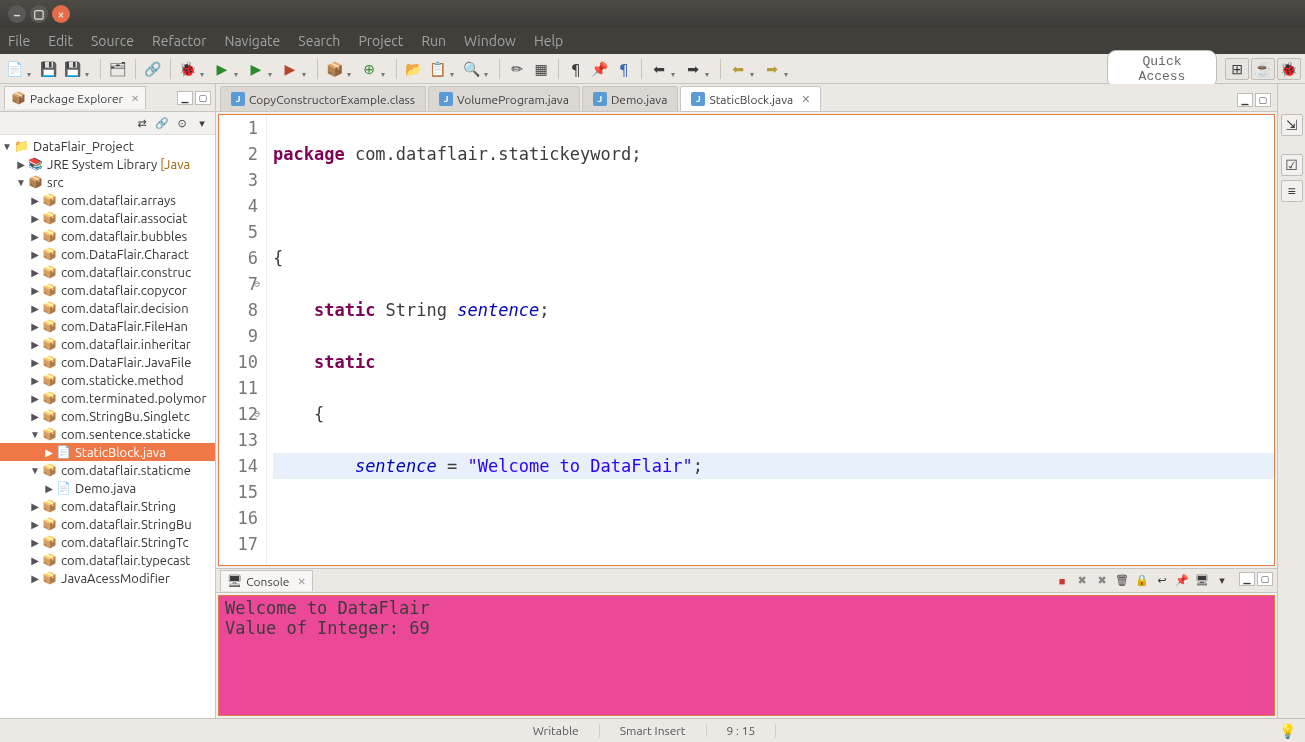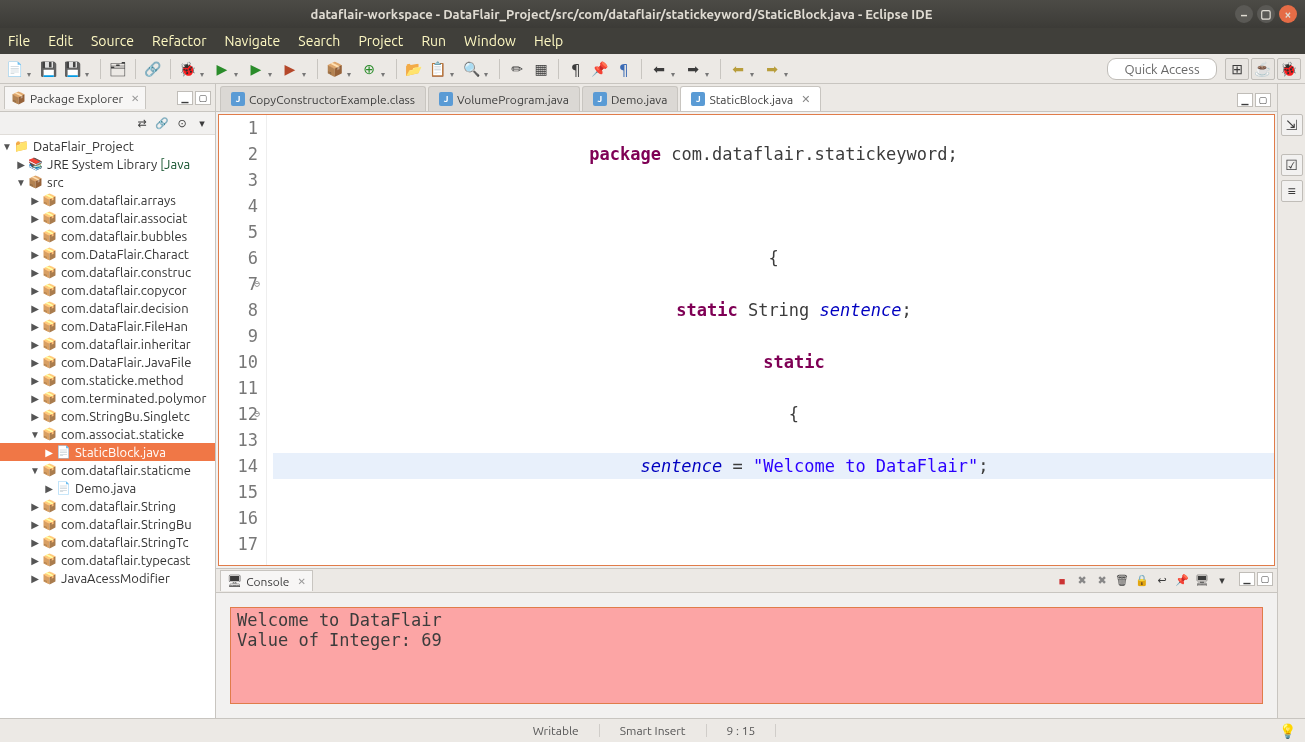--- a/index.html
+++ b/index.html
@@ -2,27 +2,27 @@
 <html><head>
 <meta charset="utf-8">
 <style>
 * { box-sizing: border-box; margin: 0; padding: 0; }
 body { font-family: "Ubuntu", "Segoe UI", sans-serif; font-size: 13px; background: #f2f1f0; overflow: hidden; width: 1305px; height: 742px; color: #3c3c3c; }
 .titlebar { background: linear-gradient(to bottom, #4c4b46 0%, #3c3b37 100%); color: #dfdbd2; height: 28px; display: flex; align-items: center; padding: 0 8px; font-weight: bold; }
 .titlebar span[data-name="window-title"] { flex: 1; text-align: center; }
 .winbtns { display: flex; gap: 4px; }
 .winbtn { width: 18px; height: 18px; border-radius: 9px; display: flex; align-items: center; justify-content: center; font-size: 12px; }
 .winbtn.min { background: #5a5955; } .winbtn.max { background: #5a5955; } .winbtn.close { background: #e56c46; }
-.menubar { background: #403f3a; color: #fef9c3; height: 26px; display: flex; align-items: center; padding: 0 8px; gap: 18px; font-size: 14px; }
+.menubar { background: #403f3a; color: #a3a3a3; height: 26px; display: flex; align-items: center; padding: 0 8px; gap: 18px; font-size: 14px; }
 .menubar span { cursor: pointer; }
 .toolbar { background: #ece9e5; height: 30px; border-bottom: 1px solid #c8c5c0; display: flex; align-items: center; padding: 0 4px; gap: 2px; }
 .tbtn { width: 22px; height: 22px; display: flex; align-items: center; justify-content: center; border: 1px solid transparent; border-radius: 2px; font-size: 14px; cursor: pointer; position: relative;}
 .tbtn.drop::after { content: "▾"; font-size: 8px; position: absolute; right: -6px; bottom: 0px; color: #777; }
 .tsep { width: 1px; height: 20px; background: #c8c5c0; margin: 0 4px; }
-.quickaccess { margin-left: auto; background: #fff; border: 1px solid #c0bdb8; border-radius: 9px; padding: 3px 10px; color: #666; width: 110px; text-align: center; }
+.quickaccess { margin-left: auto; background: #fff; border: 1px solid #c0bdb8; border-radius: 9px; padding: 3px 10px; color: #666; width: 110px; text-align: center; font-family: Liberation Mono, monospace; }
 .persp { display: flex; gap: 2px; margin-left: 6px; }
 .persp .tbtn { border: 1px solid #c0bdb8; background: #e8e5e1; width: 24px; height: 22px;}
 
 .workarea { display: flex; height: calc(100% - 28px - 26px - 30px - 24px); }
 
 .leftpanel { width: 216px; background: #f2f1f0; border-right: 1px solid #c8c5c0; display: flex; flex-direction: column; }
 .viewtabs { height: 28px; display: flex; align-items: center; border-bottom: 1px solid #c8c5c0; padding: 0 4px; background: #ece9e5; }
 .viewtab { display: flex; align-items: center; gap: 4px; padding: 4px 6px; background: #f7f6f5; border: 1px solid #c8c5c0; border-bottom: none; font-size: 12px; }
 .viewtab .x { font-size: 10px; color: #999; margin-left: 4px;}
 .viewtoolbar { display: flex; justify-content: flex-end; padding: 2px 4px; gap: 2px; border-bottom: 1px solid #e0ddd9;}
@@ -48,47 +48,46 @@
 .etab.active { background: #fff; }
 .etab .x { font-size: 11px; color: #888; margin-left: 4px;}
 .etab .ic-j { width: 14px; height: 14px; background: #5a9bd5; color: #fff; font-size: 9px; font-weight: bold; display: flex; align-items: center; justify-content: center; border-radius: 2px;}
 .editortabs .minmax { margin: 0 6px 4px auto;}
 
 .editor { flex: 1; display: flex; background: #fff; border: 1px solid #e07c4a; margin: 2px; overflow: hidden; font-family: "DejaVu Sans Mono", monospace; font-size: 17px; line-height: 26px;}
 .gutter { width: 48px; text-align: right; color: #787878; padding-right: 8px; background: #fff; border-right: 1px solid #eee; user-select: none;}
 .gutter div { height: 26px; position: relative;}
 .gutter .fold { position: absolute; right: -2px; font-size: 10px; color: #888;}
 .codearea { flex: 1; padding-left: 6px; white-space: pre; overflow: hidden;}
-.codearea .line { height: 26px; text-align: center; }
+.codearea .line { height: 26px; }
 .codearea .hl { background: #e8f0fb; }
 .kw { color: #7f0055; font-weight: bold; }
 .str { color: #2a00ff; }
 .sfld { color: #0000c0; font-style: italic; }
 
 .bottompanel { height: 150px; border-top: 1px solid #c8c5c0; display: flex; flex-direction: column; background: #f2f1f0;}
 .consoletabs { height: 24px; display: flex; align-items: center; background: #ece9e5; border-bottom: 1px solid #c8c5c0; padding: 0 4px;}
 .consoletabs .viewtab { padding: 3px 6px;}
 .contoolbar { display: flex; gap: 2px; margin-left: auto;}
 .contoolbar .tbtn { width: 18px; height: 18px; font-size: 11px;}
 .coninfo { font-size: 12px; color: #888; padding: 2px 6px; background: #fff; border-bottom: 1px solid #eee;}
-.conout { flex: 1; background: #fca5a5; font-family: "DejaVu Sans Mono", monospace; font-size: 17px; padding: 2px 6px; border: 1px solid #e07c4a; margin: 14px; white-space: pre;}
+.conout { flex: 1; background: #ec4899; font-family: "DejaVu Sans Mono", monospace; font-size: 17px; padding: 2px 6px; border: 1px solid #e07c4a; margin: 2px; white-space: pre;}
 
 .rightstrip { width: 28px; background: #ece9e5; border-left: 1px solid #c8c5c0; display: flex; flex-direction: column; align-items: center; gap: 4px; padding-top: 30px;}
 .rightstrip .tbtn { width: 22px; height: 22px; border: 1px solid #c0bdb8; background: #f2f1f0;}
 
 .statusbar { height: 24px; background: #ece9e5; border-top: 1px solid #c8c5c0; display: flex; align-items: center; font-size: 12px; color: #555; padding: 0 10px;}
 .statusbar .cell { padding: 0 20px; border-right: 1px solid #d0cdc9;}
 .statusbar .spacer { flex: 1;}
 .bulb { width: 16px; height: 16px; margin-left: auto; color: #b89d3a; font-size: 14px;}
 </style>
 </head>
 <body>
 
 <div class="titlebar" data-name="titlebar">
-  <span data-name="window-title">dataflair-workspace - DataFlair_Project/src/com/dataflair/statickeyword/StaticBlock.java - Eclipse IDE</span>
   <div class="winbtns">
     <div class="winbtn min" data-name="minimize-button">–</div>
     <div class="winbtn max" data-name="maximize-button">▢</div>
     <div class="winbtn close" data-name="close-button">×</div>
   </div>
 </div>
 
 <div class="menubar" data-name="menubar">
   <span data-name="menu-file">File</span>
   <span data-name="menu-edit">Edit</span>
@@ -177,21 +176,21 @@
       <div class="tbtn" data-name="link-editor-button">🔗</div>
       <div class="tbtn" data-name="focus-button">⊙</div>
       <div class="tbtn" data-name="view-menu-button">▾</div>
     </div>
     <div class="tree" data-name="package-tree">
       <div class="tree-item" style="padding-left:0px" data-name="tree-project">
           <span class="tw">▼</span>
           <span class="ic ic-proj" data-name="project-icon"></span>
           <span>DataFlair_Project</span>
         </div>
-      <div class="tree-item" style="padding-left:14px" data-name="tree-jre"><span class="tw">▶</span><span class="ic ic-lib" data-name="library-icon"></span><span>JRE System Library</span>&nbsp;<span style="color:#14532d">[Java</span></div>
+      <div class="tree-item" style="padding-left:14px" data-name="tree-jre"><span class="tw">▶</span><span class="ic ic-lib" data-name="library-icon"></span><span>JRE System Library</span>&nbsp;<span style="color:#a16207">[Java</span></div>
       <div class="tree-item" style="padding-left:14px" data-name="tree-src">
           <span class="tw">▼</span>
           <span class="ic ic-src" data-name="src-folder-icon"></span>
           <span>src</span>
         </div>
       <div class="tree-item" style="padding-left:28px" data-name="tree-package">
           <span class="tw">▶</span>
           <span class="ic ic-pkg" data-name="package-icon"></span>
           <span>com.dataflair.arrays</span>
         </div>
@@ -251,21 +250,21 @@
           <span>com.terminated.polymor</span>
         </div>
       <div class="tree-item" style="padding-left:28px" data-name="tree-package">
           <span class="tw">▶</span>
           <span class="ic ic-pkg" data-name="package-icon"></span>
           <span>com.StringBu.Singletc</span>
         </div>
       <div class="tree-item" style="padding-left:28px" data-name="tree-package">
           <span class="tw">▼</span>
           <span class="ic ic-pkg" data-name="package-icon"></span>
-          <span>com.associat.staticke</span>
+          <span>com.sentence.staticke</span>
         </div>
       <div class="tree-item selected" style="padding-left:42px" data-name="tree-file-selected">
           <span class="tw">▶</span>
           <span class="ic ic-java" data-name="java-file-icon"></span>
           <span>StaticBlock.java</span>
         </div>
       <div class="tree-item" style="padding-left:28px" data-name="tree-package">
           <span class="tw">▼</span>
           <span class="ic ic-pkg" data-name="package-icon"></span>
           <span>com.dataflair.staticme</span>

